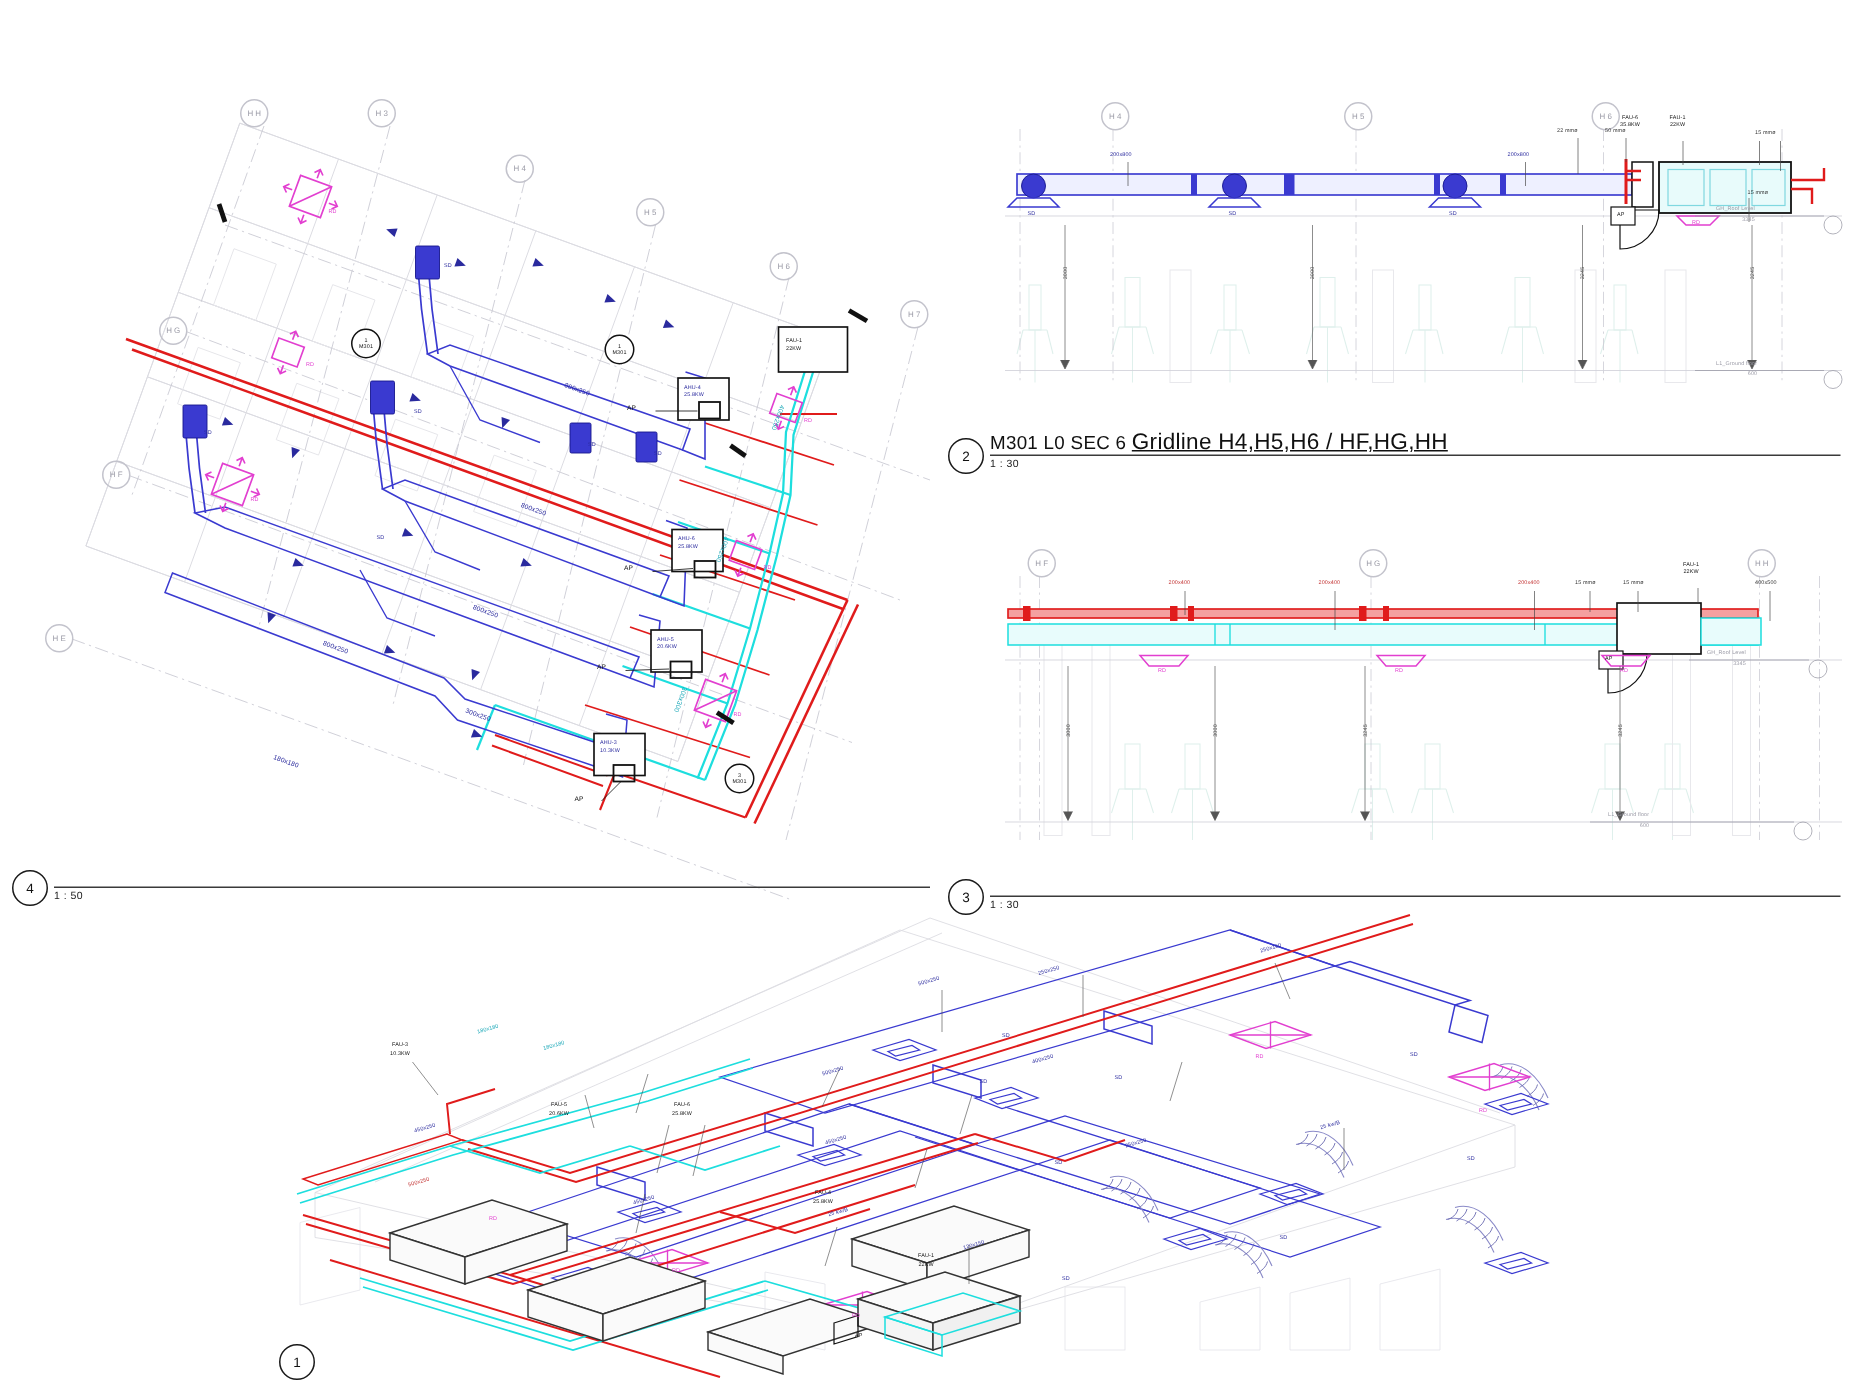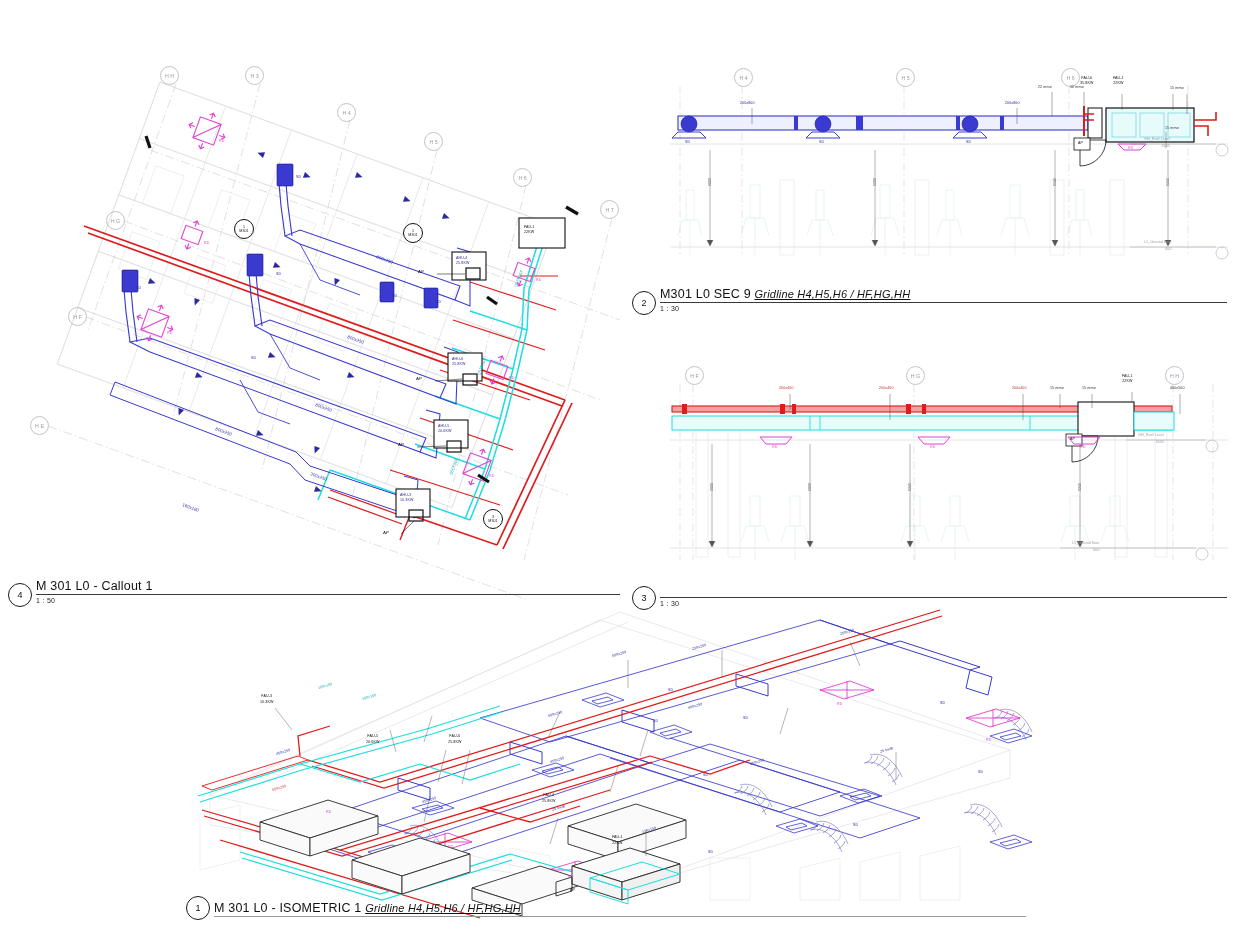--- a/index.html
+++ b/index.html
@@ -9,21 +9,21 @@
   .vp{position:absolute;}
   svg{display:block;overflow:visible;}
 
   
   .title-block{position:absolute;display:flex;align-items:flex-end;}
   .tb-num{width:22px;height:22px;border:1px solid #1a1a1a;border-radius:50%;
           display:flex;align-items:center;justify-content:center;
           font-size:9px;background:#fff;flex:none;margin-bottom:-3px;}
   .tb-txt{margin-left:4px;position:relative;}
   .tb-main{font-size:12.5px;white-space:nowrap;letter-spacing:.2px;line-height:13px;}
-  .tb-main .ref{text-decoration:underline;font-size:11px;font-style:italic;}
+  .tb-main .ref{text-decoration:underline;font-size:15px;}
   .tb-scale{font-size:7px;color:#222;margin-top:2px;letter-spacing:.3px;}
 
   .micro{font-size:3.6px;letter-spacing:.1px;}
   .tiny{font-size:4.4px;letter-spacing:.1px;}
 </style>
 </head>
 <body>
 
 <div class="sheet">
 
@@ -339,23 +339,20 @@
       <div style="position:absolute;left:483px;top:509px;width:18px;height:18px;border:1.1px solid #111;border-radius:50%;background:#fff;display:flex;flex-direction:column;align-items:center;justify-content:center;line-height:4px;">
         <span class="micro">3</span>
         <span class="micro">M301</span>
       </div>
     </div>
   </div>
 
   <div class="title-block" style="left:8px;top:580px;width:612px;">
     <div class="tb-num">4</div>
     <div class="tb-txt" style="flex:1;">
-      <div class="tb-main">
-        <span>M 301 L0 - Callout 1</span>
-      </div>
       <div style="height:0;border-top:1px solid #3a3a3a;margin-top:1px;"></div>
       <div class="tb-scale">1 : 50</div>
     </div>
   </div>
 
   <div class="vp" style="left:660px;top:40px;width:575px;height:240px;">
     <svg width="575" height="240" viewBox="0 0 575 240">
 
       <g stroke="#dff0ec" stroke-width="0.7" fill="none">
         <g>
@@ -519,21 +516,21 @@
       <div class="micro" style="position:absolute;left:211px;top:140px;color:#555;transform:rotate(-90deg);">3000</div>
       <div class="micro" style="position:absolute;left:391px;top:140px;color:#555;transform:rotate(-90deg);">3245</div>
       <div class="micro" style="position:absolute;left:504px;top:140px;color:#555;transform:rotate(-90deg);">3245</div>
     </div>
   </div>
 
   <div class="title-block" style="left:632px;top:288px;width:595px;">
     <div class="tb-num">2</div>
     <div class="tb-txt" style="flex:1;">
       <div class="tb-main">
-        <span>M301 L0 SEC 9</span>
+        <span>M301 L0 SEC 6</span>
         <span class="ref">Gridline H4,H5,H6 / HF,HG,HH</span>
       </div>
       <div style="height:0;border-top:1px solid #3a3a3a;margin-top:1px;"></div>
       <div class="tb-scale">1 : 30</div>
     </div>
   </div>
 
   <div class="vp" style="left:660px;top:340px;width:575px;height:240px;">
     <svg width="575" height="240" viewBox="0 0 575 240">
       <g stroke="#dff0ec" stroke-width="0.7" fill="none">
@@ -1005,22 +1002,15 @@
       <div class="micro" style="position:absolute;left:806px;top:138px;color:#e23fd0;">RD</div>
       <div class="micro" style="position:absolute;left:146px;top:210px;color:#e23fd0;">RD</div>
       <div class="micro" style="position:absolute;left:268px;top:245px;color:#e23fd0;">RD</div>
       <div class="micro" style="position:absolute;left:388px;top:275px;color:#e23fd0;">RD</div>
       <div class="micro" style="position:absolute;left:390px;top:288px;">AP</div>
     </div>
   </div>
 
   <div class="title-block" style="left:186px;top:896px;width:840px;">
     <div class="tb-num">1</div>
-    <div class="tb-txt" style="flex:1;">
-      <div class="tb-main">
-        <span>M 301 L0 - ISOMETRIC 1</span>
-        <span class="ref">Gridline H4,H5,H6 / HF,HG,HH</span>
-      </div>
-      <div style="height:0;border-top:1px solid #9a9a9a;margin-top:1px;"></div>
-    </div>
   </div>
 
 </div>
 
 </body></html>

